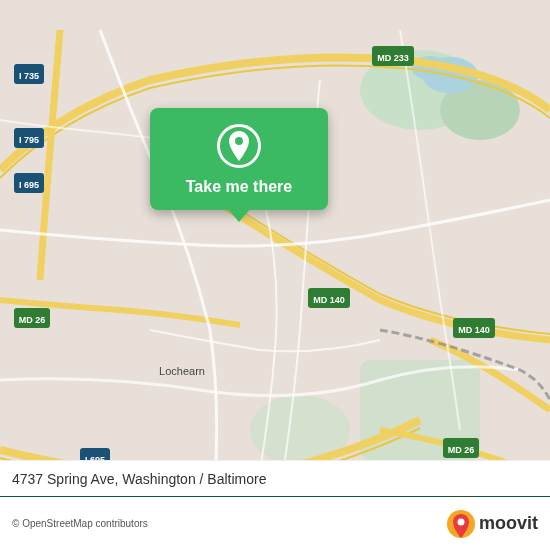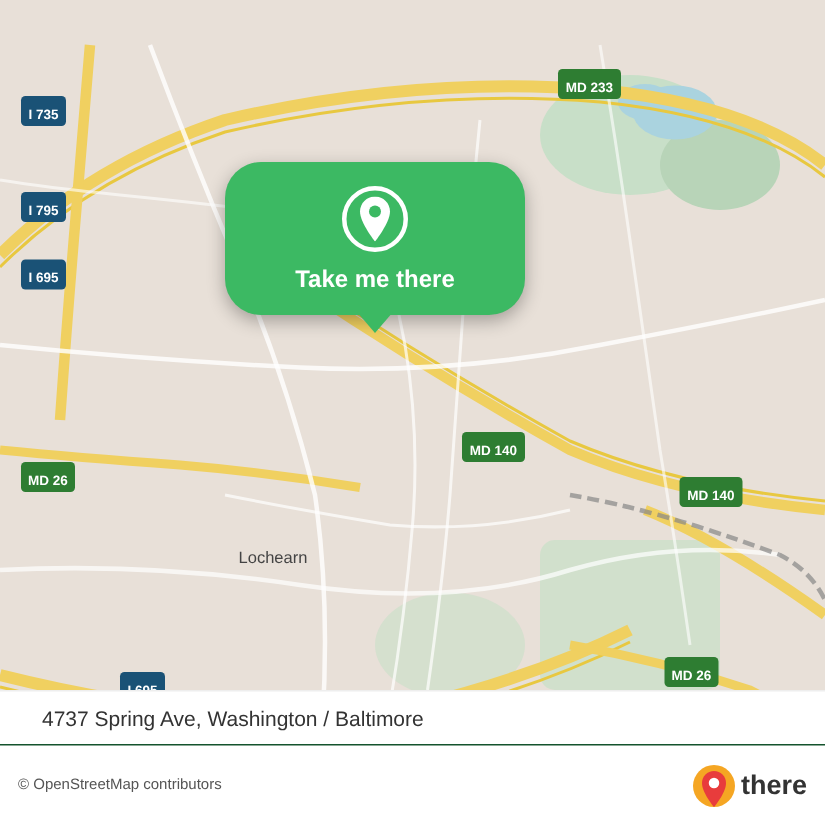--- a/index.html
+++ b/index.html
@@ -67,39 +67,39 @@
 
     #address-bar {
       position: absolute;
       bottom: 54px;
       left: 0;
       right: 0;
       height: 36px;
       background: white;
       display: flex;
       align-items: center;
-      padding: 0 28px;
+      padding: 0 12px;
       border-top: 1px solid #eee;
       z-index: 10;
     }
 
     #address-text {
       font-size: 14px;
       color: #333;
       font-weight: 500;
     }
 
     
     #popup-card {
       position: absolute;
       top: 108px;
       left: 150px;
-      width: 200px;
+      width: 178px;
       background: #3cb963;
-      border-radius: 24px;
+      border-radius: 8px;
       padding: 16px 20px 14px;
       display: flex;
       flex-direction: column;
       align-items: center;
       z-index: 20;
       box-shadow: 0 4px 12px rgba(0,0,0,0.3);
     }
 
     #popup-card::after {
       content: '';
@@ -230,16 +230,16 @@
 
   <div id="bottom-bar">
     <span id="attribution">© OpenStreetMap contributors</span>
     <div id="moovit-logo">
 
       <svg id="moovit-logo-icon" viewBox="0 0 28 28">
         <circle cx="14" cy="14" r="14" fill="#f5a623"></circle>
         <path d="M14 4C9.58 4 6 7.58 6 12c0 6.63 8 16 8 16s8-9.37 8-16c0-4.42-3.58-8-8-8z" fill="#e83c3c"></path>
         <circle cx="14" cy="12" r="3.5" fill="white"></circle>
       </svg>
-      <span id="moovit-text">there</span>
+      <span id="moovit-text">moovit</span>
     </div>
   </div>
 </div>
 
 </body></html>

